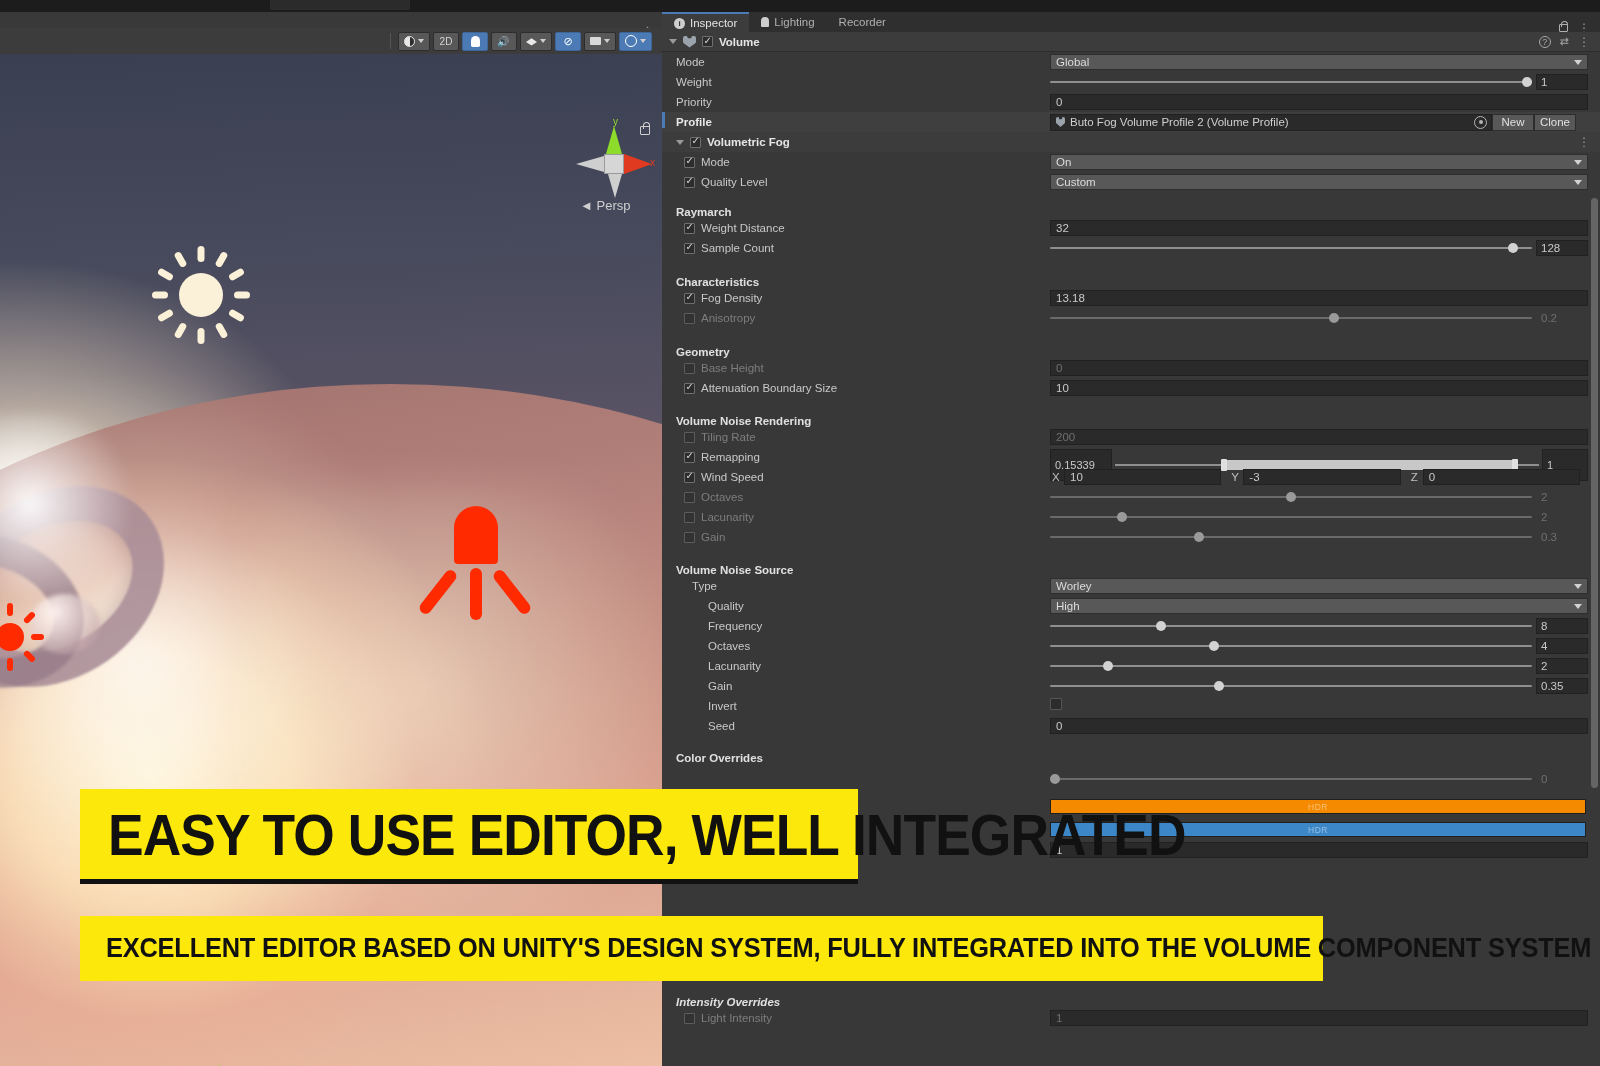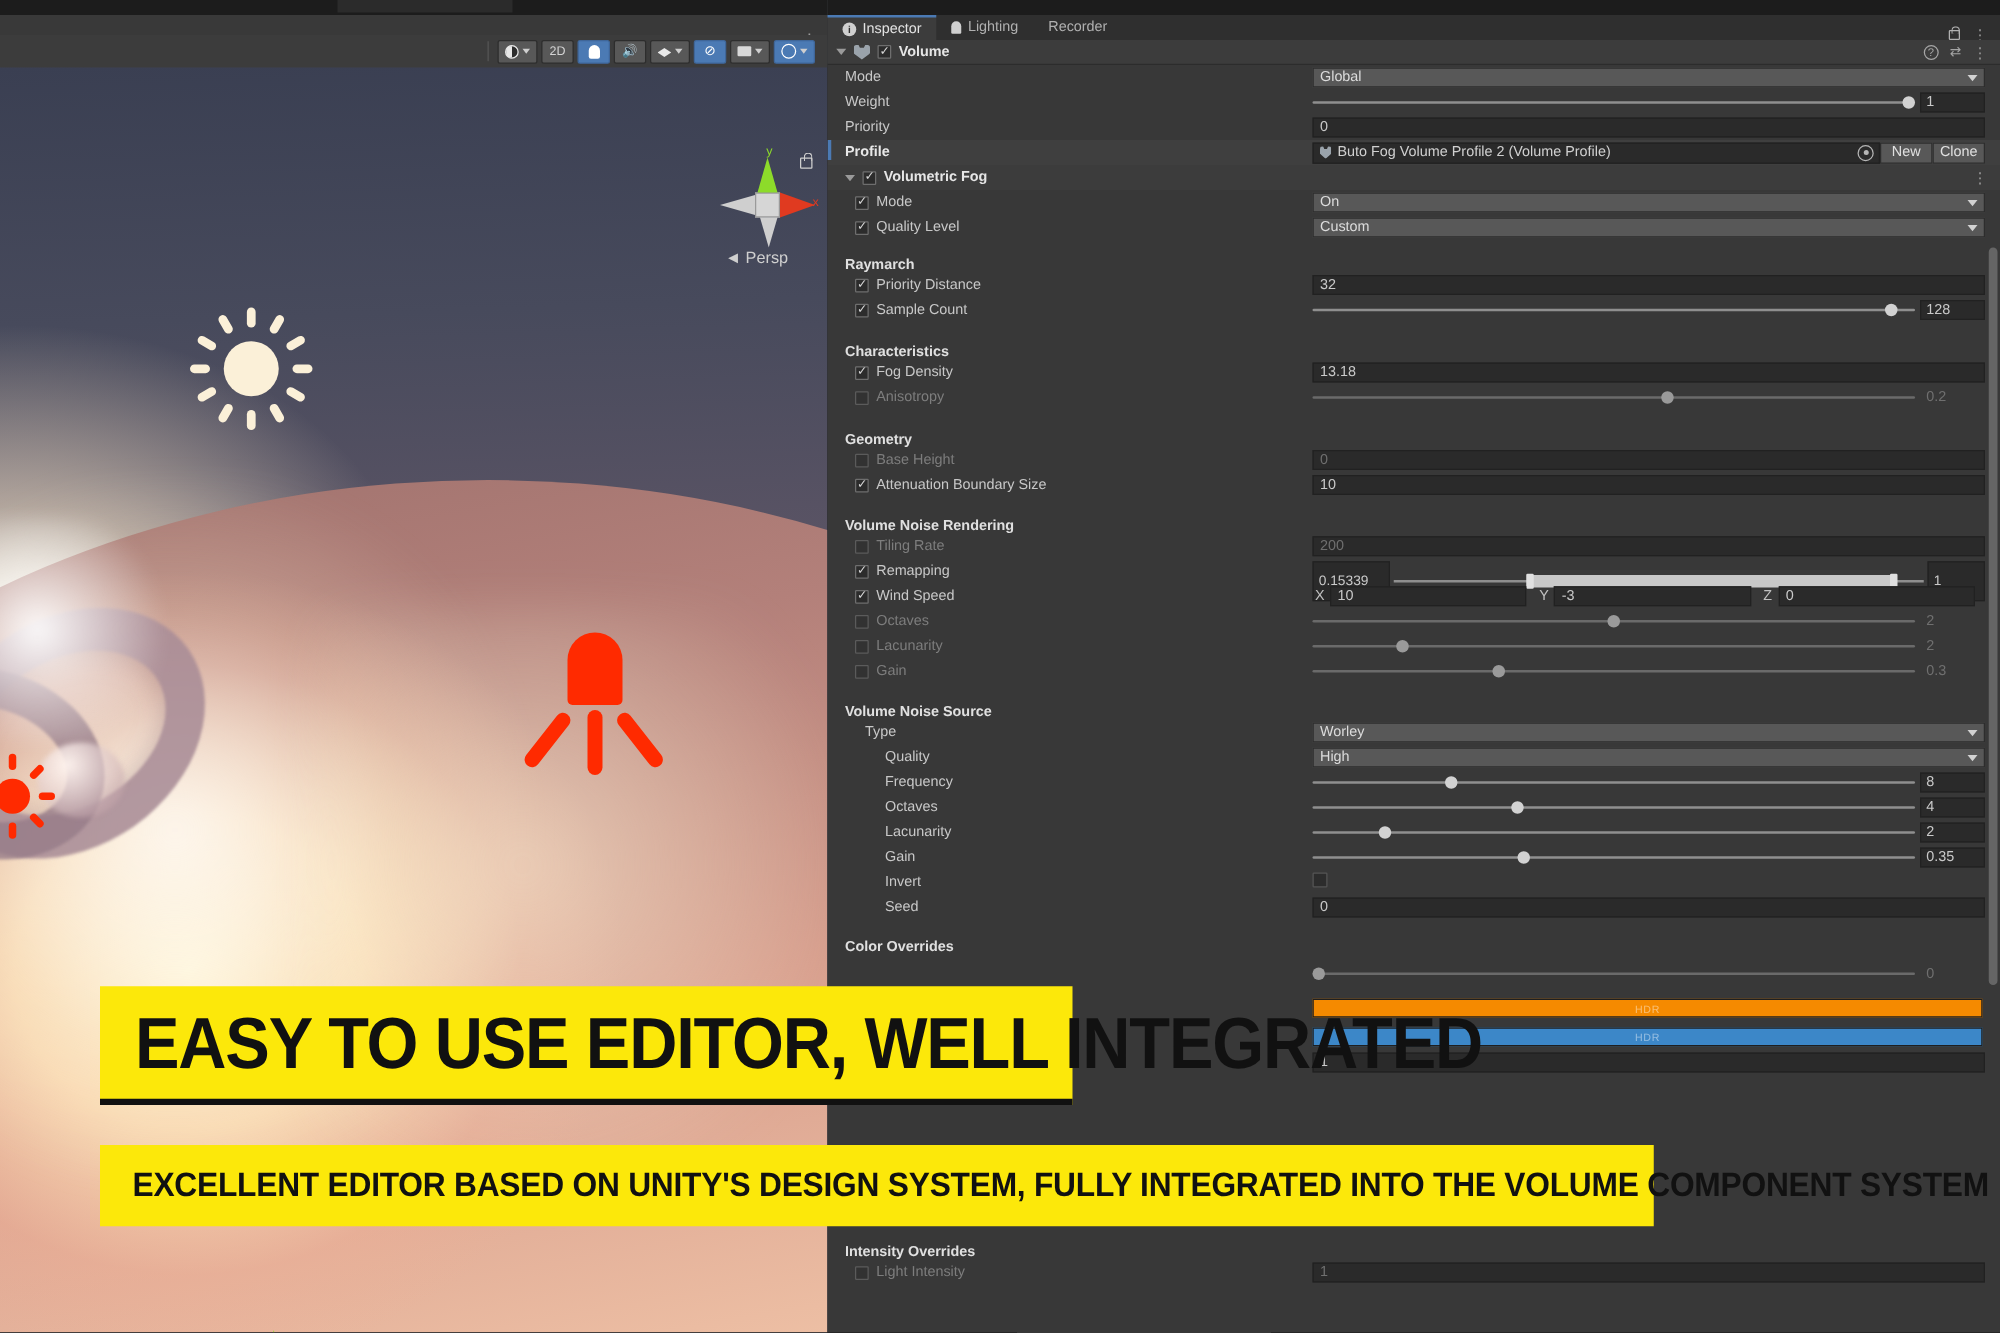--- a/index.html
+++ b/index.html
@@ -160,21 +160,21 @@
   .mmFill{ position:absolute; top:3px; height:10px; background:#c8c8c8; border-radius:2px; }
   .mmH{ position:absolute; top:2px; width:6px; height:12px; background:#e0e0e0; border-radius:1px; }
 
   
   .v3{ display:flex; align-items:center; width:100%; gap:0; }
   .v3 .ax{ color:#c0c0c0; font-size:11.5px; width:14px; padding-left:2px; }
   .v3 .box{ flex:1; height:16px; background:#2a2a2a; border:1px solid #212121; color:#c9c9c9;
             font-size:11.5px; display:flex; align-items:center; padding-left:5px; margin-right:8px; }
 
   .profRow{ background:#3f3f3f; }
-  .profFld{ flex:1; margin-right:12px; height:17px; display:flex; align-items:stretch; }
+  .profFld{ flex:1; margin-right:24px; height:17px; display:flex; align-items:stretch; }
   .objFld{ flex:1; background:#2a2a2a; border:1px solid #212121; color:#d0d0d0; font-size:11.5px;
            display:flex; align-items:center; gap:5px; padding-left:5px; position:relative; }
   .objIco{ width:9px; height:10px; background:#9aa3ab; border-radius:2px 2px 5px 5px;
            clip-path:polygon(0 0,28% 0,38% 22%,62% 22%,72% 0,100% 0,100% 60%,50% 100%,0 60%); }
   .selIco{ width:13px; height:13px; border-radius:50%; border:1.4px solid #b5b5b5; position:relative;
            margin-right:4px; }
   .selIco:after{ content:""; position:absolute; left:3.5px; top:3.5px; width:4px; height:4px; border-radius:50%; background:#b5b5b5; }
   .btnSm{ min-width:42px; background:#585858; border:1px solid #2d2d2d; color:#e0e0e0; font-size:11.5px;
           display:flex; align-items:center; justify-content:center; }
 
@@ -422,21 +422,21 @@
             </div>
           </div>
       </div>
 
       <div class="row" style="height:26px;align-items:flex-end;">
         <div class="lbl hdr">Raymarch</div>
       </div>
       <div class="row">
         <div class="lbl i1">
             <span class="ck on"></span>
-          <span>Priority Distance</span>
+          <span>Weight Distance</span>
           </div>
         <div class="fld">
             <div class="txtin">32</div>
           </div>
       </div>
       <div class="row">
         <div class="lbl i1">
             <span class="ck on"></span>
           <span>Sample Count</span>
           </div>
@@ -719,21 +719,21 @@
       <div class="row">
         <div class="lbl i1 dim">
             <span class="ck plain"></span>
           <span>TAA Enabled</span>
           </div>
         <div class="fld">
             <div class="tinyCheck"></div>
           </div>
       </div>
 
-      <div class="row" style="height:30px;align-items:flex-end;">
+      <div class="row" style="height:30px;align-items:flex-end;font-style:italic;">
         <div class="lbl hdr">Intensity Overrides</div>
       </div>
       <div class="row">
         <div class="lbl i1 dim">
             <span class="ck plain"></span>
           <span>Light Intensity</span>
           </div>
         <div class="fld">
             <div class="txtin dim">1</div>
           </div>

